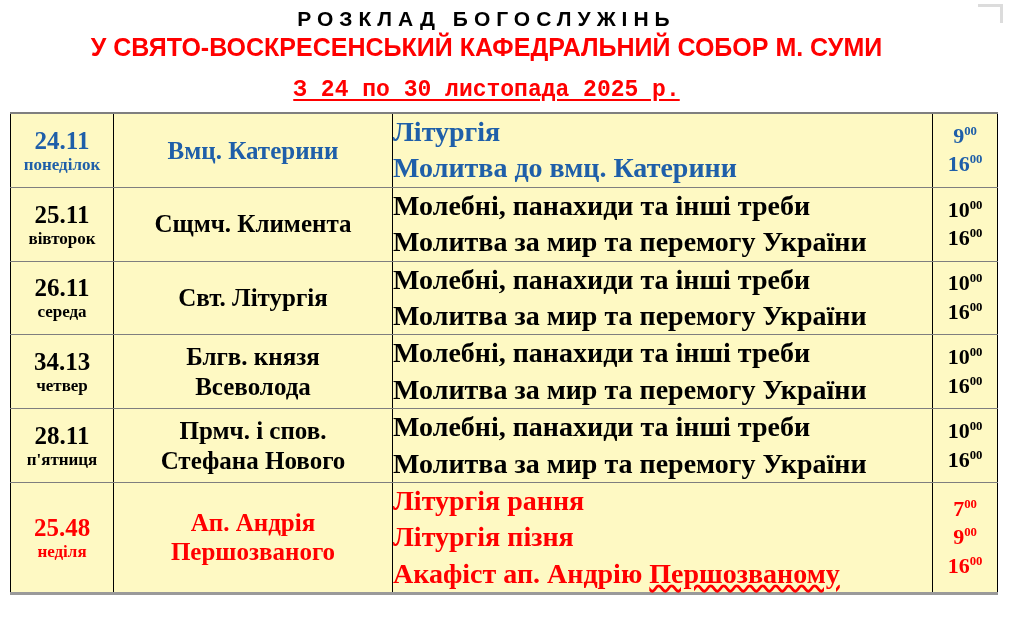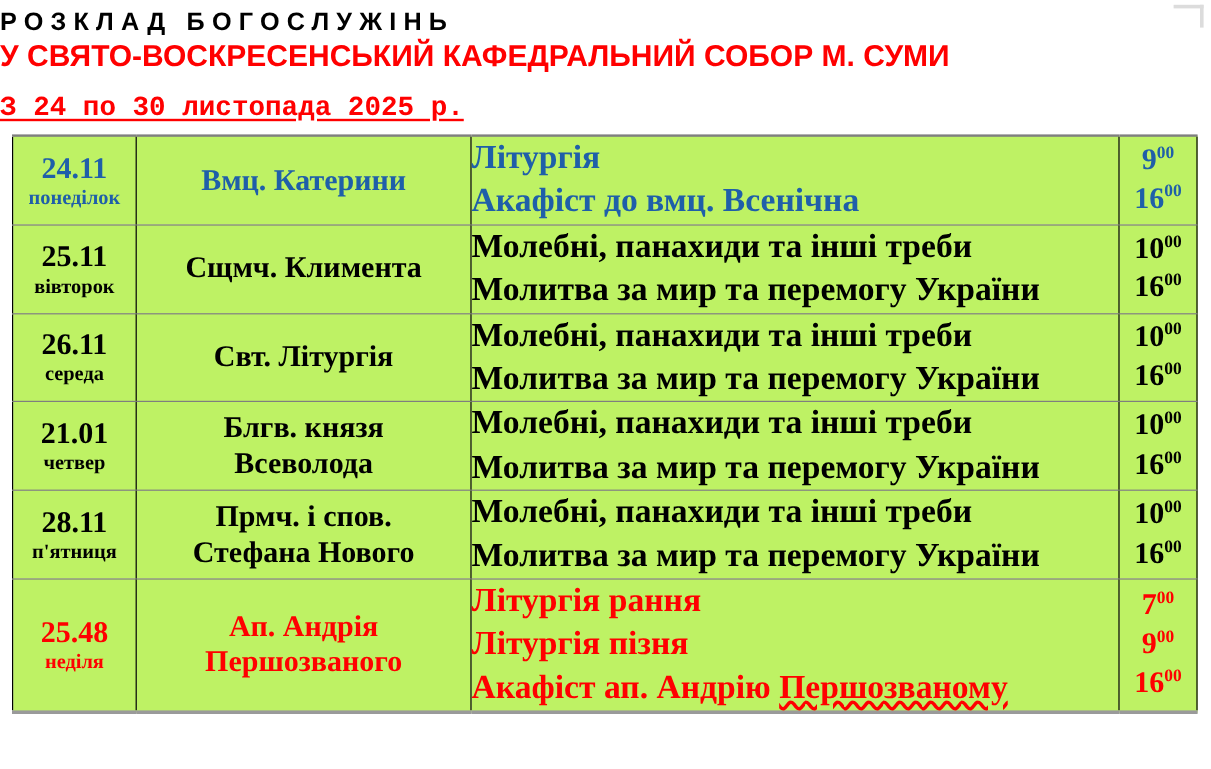--- a/index.html
+++ b/index.html
@@ -25,21 +25,21 @@
     border-top: 3px solid #dcdcdc;
     border-right: 3px solid #dcdcdc;
   }
 
   
   #header {
     position: absolute;
     left: 0;
     top: 0;
     width: 973px;
-    text-align: left;
+    text-align: center;
   }
   .title-line1 {
     font-family: "Liberation Sans", "DejaVu Sans", sans-serif;
     font-weight: bold;
     font-size: 21px;
     letter-spacing: 6px;
     color: #000000;
     margin-top: 6px;
     line-height: 26px;
     white-space: nowrap;
@@ -73,21 +73,21 @@
     width: 987px;
     border-collapse: collapse;
     table-layout: fixed;
   }
   #schedule-table td {
     border: 1px solid #7f7f7f;
     border-left-color: #000000;
     border-right-color: #000000;
     padding: 0;
     vertical-align: middle;
-    background: #bef264;
+    background: #fef9c3;
   }
   #schedule-table tr:first-child td { border-top: 2px solid #7f7f7f; }
   #schedule-table tr:last-child  td { border-bottom: 3px solid #9a9a9a; }
 
   .col-date    { width: 103px; }
   .col-feast   { width: 279px; }
   .col-service { width: 540px; }
   .col-time    { width: 65px; }
 
   .cell-date {
@@ -126,21 +126,21 @@
   .spellcheck {
     text-decoration: underline;
     text-decoration-style: wavy;
     text-decoration-color: #ff0000;
     text-underline-offset: 2px;
   }
 
   .cell-time {
     text-align: center;
     font-weight: bold;
-    font-size: 25px;
+    font-size: 22px;
     line-height: 1.30;
     padding: 4px 6px 4px 2px;
   }
   .time-line { display: block; white-space: nowrap; }
   .time-line sup {
     font-size: 0.58em;
     vertical-align: super;
     line-height: 0;
   }
 
@@ -171,21 +171,21 @@
       <tr>
         <td class="cell-date theme-blue">
           <span class="date-num">24.11</span>
           <span class="date-dow">понеділок</span>
         </td>
         <td class="cell-feast theme-blue">
           <span style="display: block;">Вмц. Катерини</span>
         </td>
         <td class="cell-service theme-blue">
           <span class="svc-line">Літургія</span>
-          <span class="svc-line">Акафіст до вмц. Всенічна</span>
+          <span class="svc-line">Молитва до вмц. Катерини</span>
         </td>
         <td class="cell-time theme-blue">
           <span class="time-line"><span>9</span><sup>00</sup></span>
           <span class="time-line"><span>16</span><sup>00</sup></span>
         </td>
       </tr>
       <tr>
         <td class="cell-date theme-black">
           <span class="date-num">25.11</span>
           <span class="date-dow">вівторок</span>
@@ -214,21 +214,21 @@
           <span class="svc-line">Молебні, панахиди та інші треби</span>
           <span class="svc-line">Молитва за мир та перемогу України</span>
         </td>
         <td class="cell-time theme-black">
           <span class="time-line"><span>10</span><sup>00</sup></span>
           <span class="time-line"><span>16</span><sup>00</sup></span>
         </td>
       </tr>
       <tr>
         <td class="cell-date theme-black">
-          <span class="date-num">21.01</span>
+          <span class="date-num">34.13</span>
           <span class="date-dow">четвер</span>
         </td>
         <td class="cell-feast theme-black">
           <span style="display: block; font-family: Liberation Serif, serif;">Блгв. князя</span>
           <span style="display: block;">Всеволода</span>
         </td>
         <td class="cell-service theme-black">
           <span class="svc-line">Молебні, панахиди та інші треби</span>
           <span class="svc-line">Молитва за мир та перемогу України</span>
         </td>

